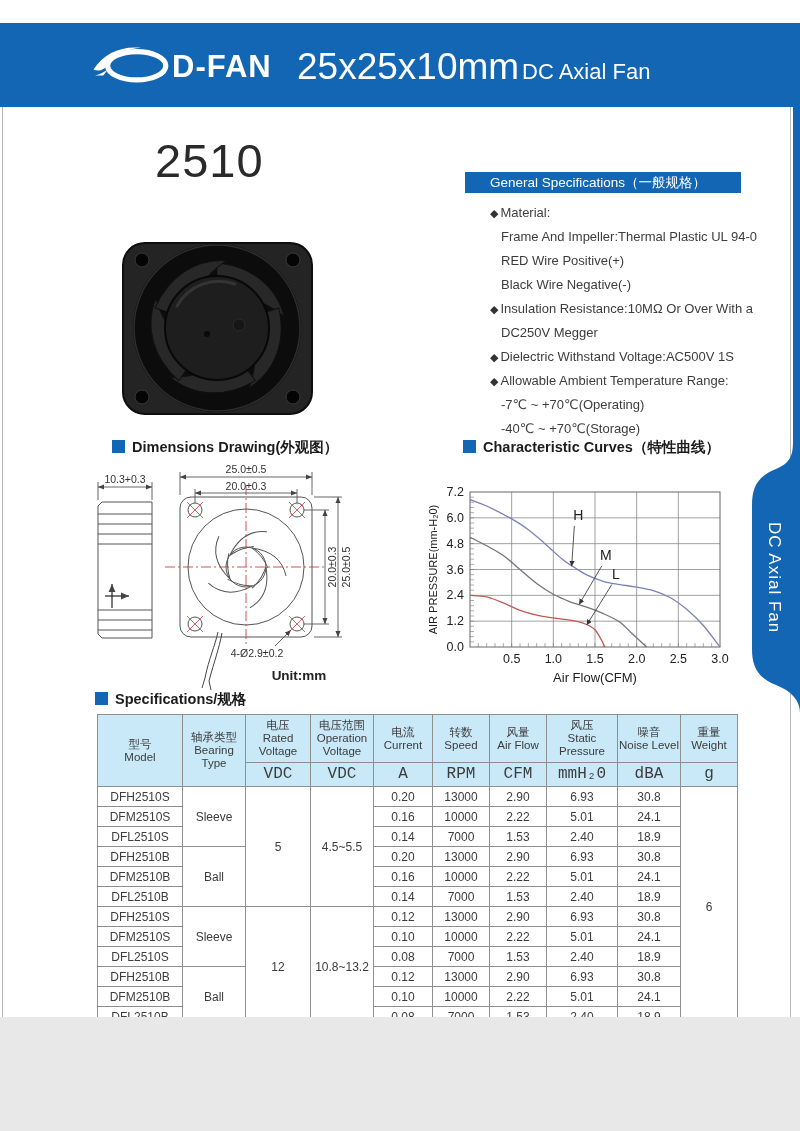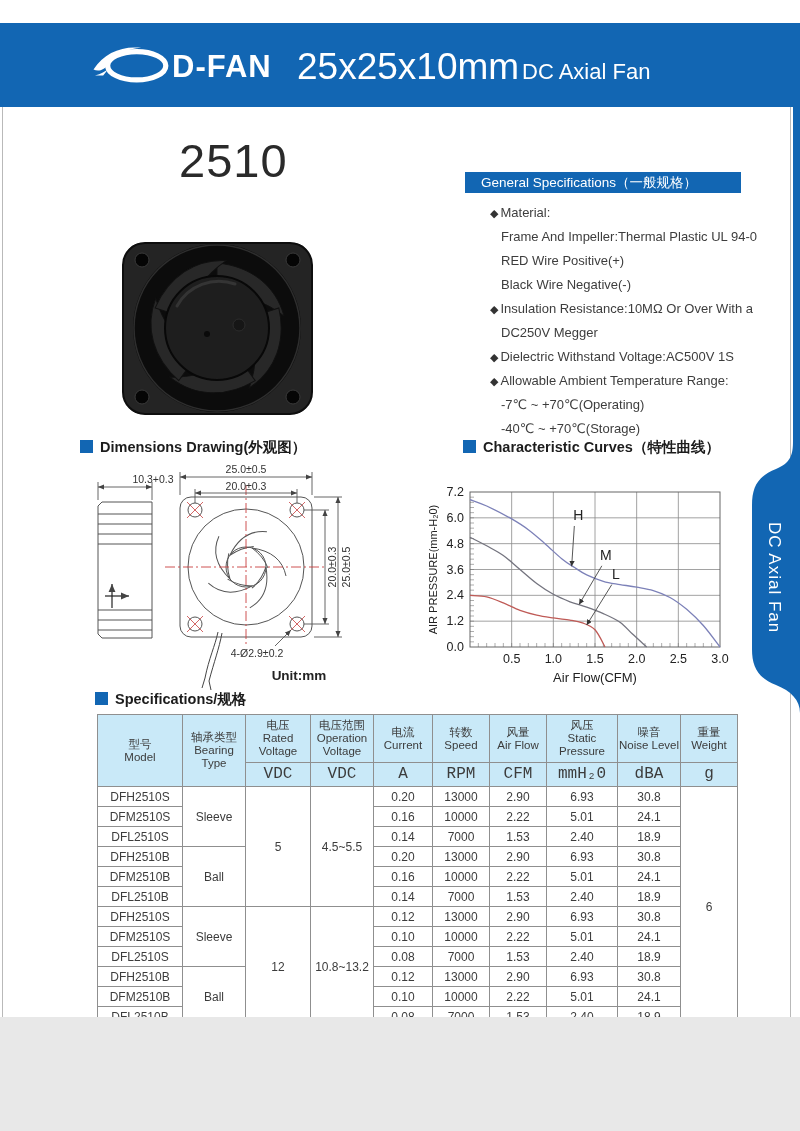--- a/index.html
+++ b/index.html
@@ -13,33 +13,33 @@
   #logo-svg{position:absolute;left:92px;top:15px;}
   #logo-text{position:absolute;left:172px;bottom:22px;color:#fff;font-size:31px;font-weight:bold;letter-spacing:1px;}
   #hdr-title{position:absolute;left:297px;bottom:19px;color:#fff;font-size:37px;font-weight:normal;}
   #hdr-sub{position:absolute;left:522px;bottom:22px;color:#fff;font-size:22px;}
   
   #side-tab-svg{position:absolute;right:0;top:0;width:50px;height:1131px;}
   #side-tab-label{position:absolute;left:756px;top:500px;width:36px;height:155px;display:flex;
     align-items:center;justify-content:center;writing-mode:vertical-rl;color:#fff;font-size:17px;letter-spacing:1px;}
   
   #model-heading{position:absolute;left:155px;top:133px;width:100px;text-align:center;
-    font-size:47px;color:#2a2a2a;font-weight:400;letter-spacing:1px;margin-left:24px;}
+    font-size:47px;color:#2a2a2a;font-weight:400;letter-spacing:1px;}
   #fan-photo{position:absolute;left:115px;top:230px;}
   
   #gs-titlebar{position:absolute;left:465px;top:172px;width:276px;height:21px;background:#1266b3;
-    color:#fff;font-size:13.5px;line-height:21px;padding-left:16px;}
+    color:#fff;font-size:13.5px;line-height:21px;padding-left:25px;}
   #gs-list{position:absolute;left:490px;top:201px;width:290px;list-style:none;margin:0;padding:0;
     font-size:13px;line-height:24px;color:#3d3d3d;}
   #gs-list li.nb{padding-left:11px;}
   #gs-list li .diamond{font-size:11px;margin-right:2px;color:#333;}
   
   .sec-title{position:absolute;font-size:14.5px;color:#1c1c1c;font-weight:600;}
   .sec-sq{display:inline-block;width:13px;height:13px;background:#1266b3;margin-right:7px;vertical-align:-1px;}
-  #sec-dim{left:80px;top:438px;text-align:center;}
+  #sec-dim{left:112px;top:438px;text-align:center;}
   #sec-curve{left:463px;top:438px;}
   #sec-spec{left:95px;top:690px;}
   
   #dims{position:absolute;left:85px;top:460px;width:280px;height:240px;}
   #dims svg{position:absolute;left:0;top:0;}
   .dim{position:absolute;font-size:10.5px;color:#333;transform:translate(-50%,-50%);white-space:nowrap;}
   .dim.rot{transform:translate(-50%,-50%) rotate(-90deg);}
   #dim-unit{position:absolute;transform:translate(-50%,-50%);font-size:13.5px;color:#222;font-weight:600;white-space:nowrap;}
   
   #chart{position:absolute;left:425px;top:458px;width:320px;height:232px;}
@@ -190,21 +190,21 @@
         <line x1="253" y1="37" x2="253" y2="177" marker-start="url(#da)" marker-end="url(#da)"></line>
         <line x1="190" y1="186" x2="206" y2="170" marker-end="url(#da)"></line>
       </g>
 
       <g stroke="#444" fill="none" stroke-width="1">
         <path d="M133,172 C130,186 124,198 120,218"></path>
         <path d="M137,173 C134,189 129,202 124,221"></path>
         <path d="M120,218 L117,228 M124,221 L126,230"></path>
       </g>
     </svg>
-    <span class="dim" style="left:40px;top:19px;margin-left:28px;">10.3+0.3</span>
+    <span class="dim" style="left:40px;top:19px;">10.3+0.3</span>
     <span class="dim" style="left:161px;top:9px;">25.0±0.5</span>
     <span class="dim" style="left:161px;top:26px;">20.0±0.3</span>
     <span class="dim rot" style="left:247px;top:107px;">20.0±0.3</span>
     <span class="dim rot" style="left:261px;top:107px;">25.0±0.5</span>
     <span class="dim" style="left:172px;top:193px;">4-Ø2.9±0.2</span>
     <span id="dim-unit" style="left:214px;top:215px;">Unit:mm</span>
   </div>
 
   <svg id="chart" viewBox="0 0 320 232">
       <defs>

